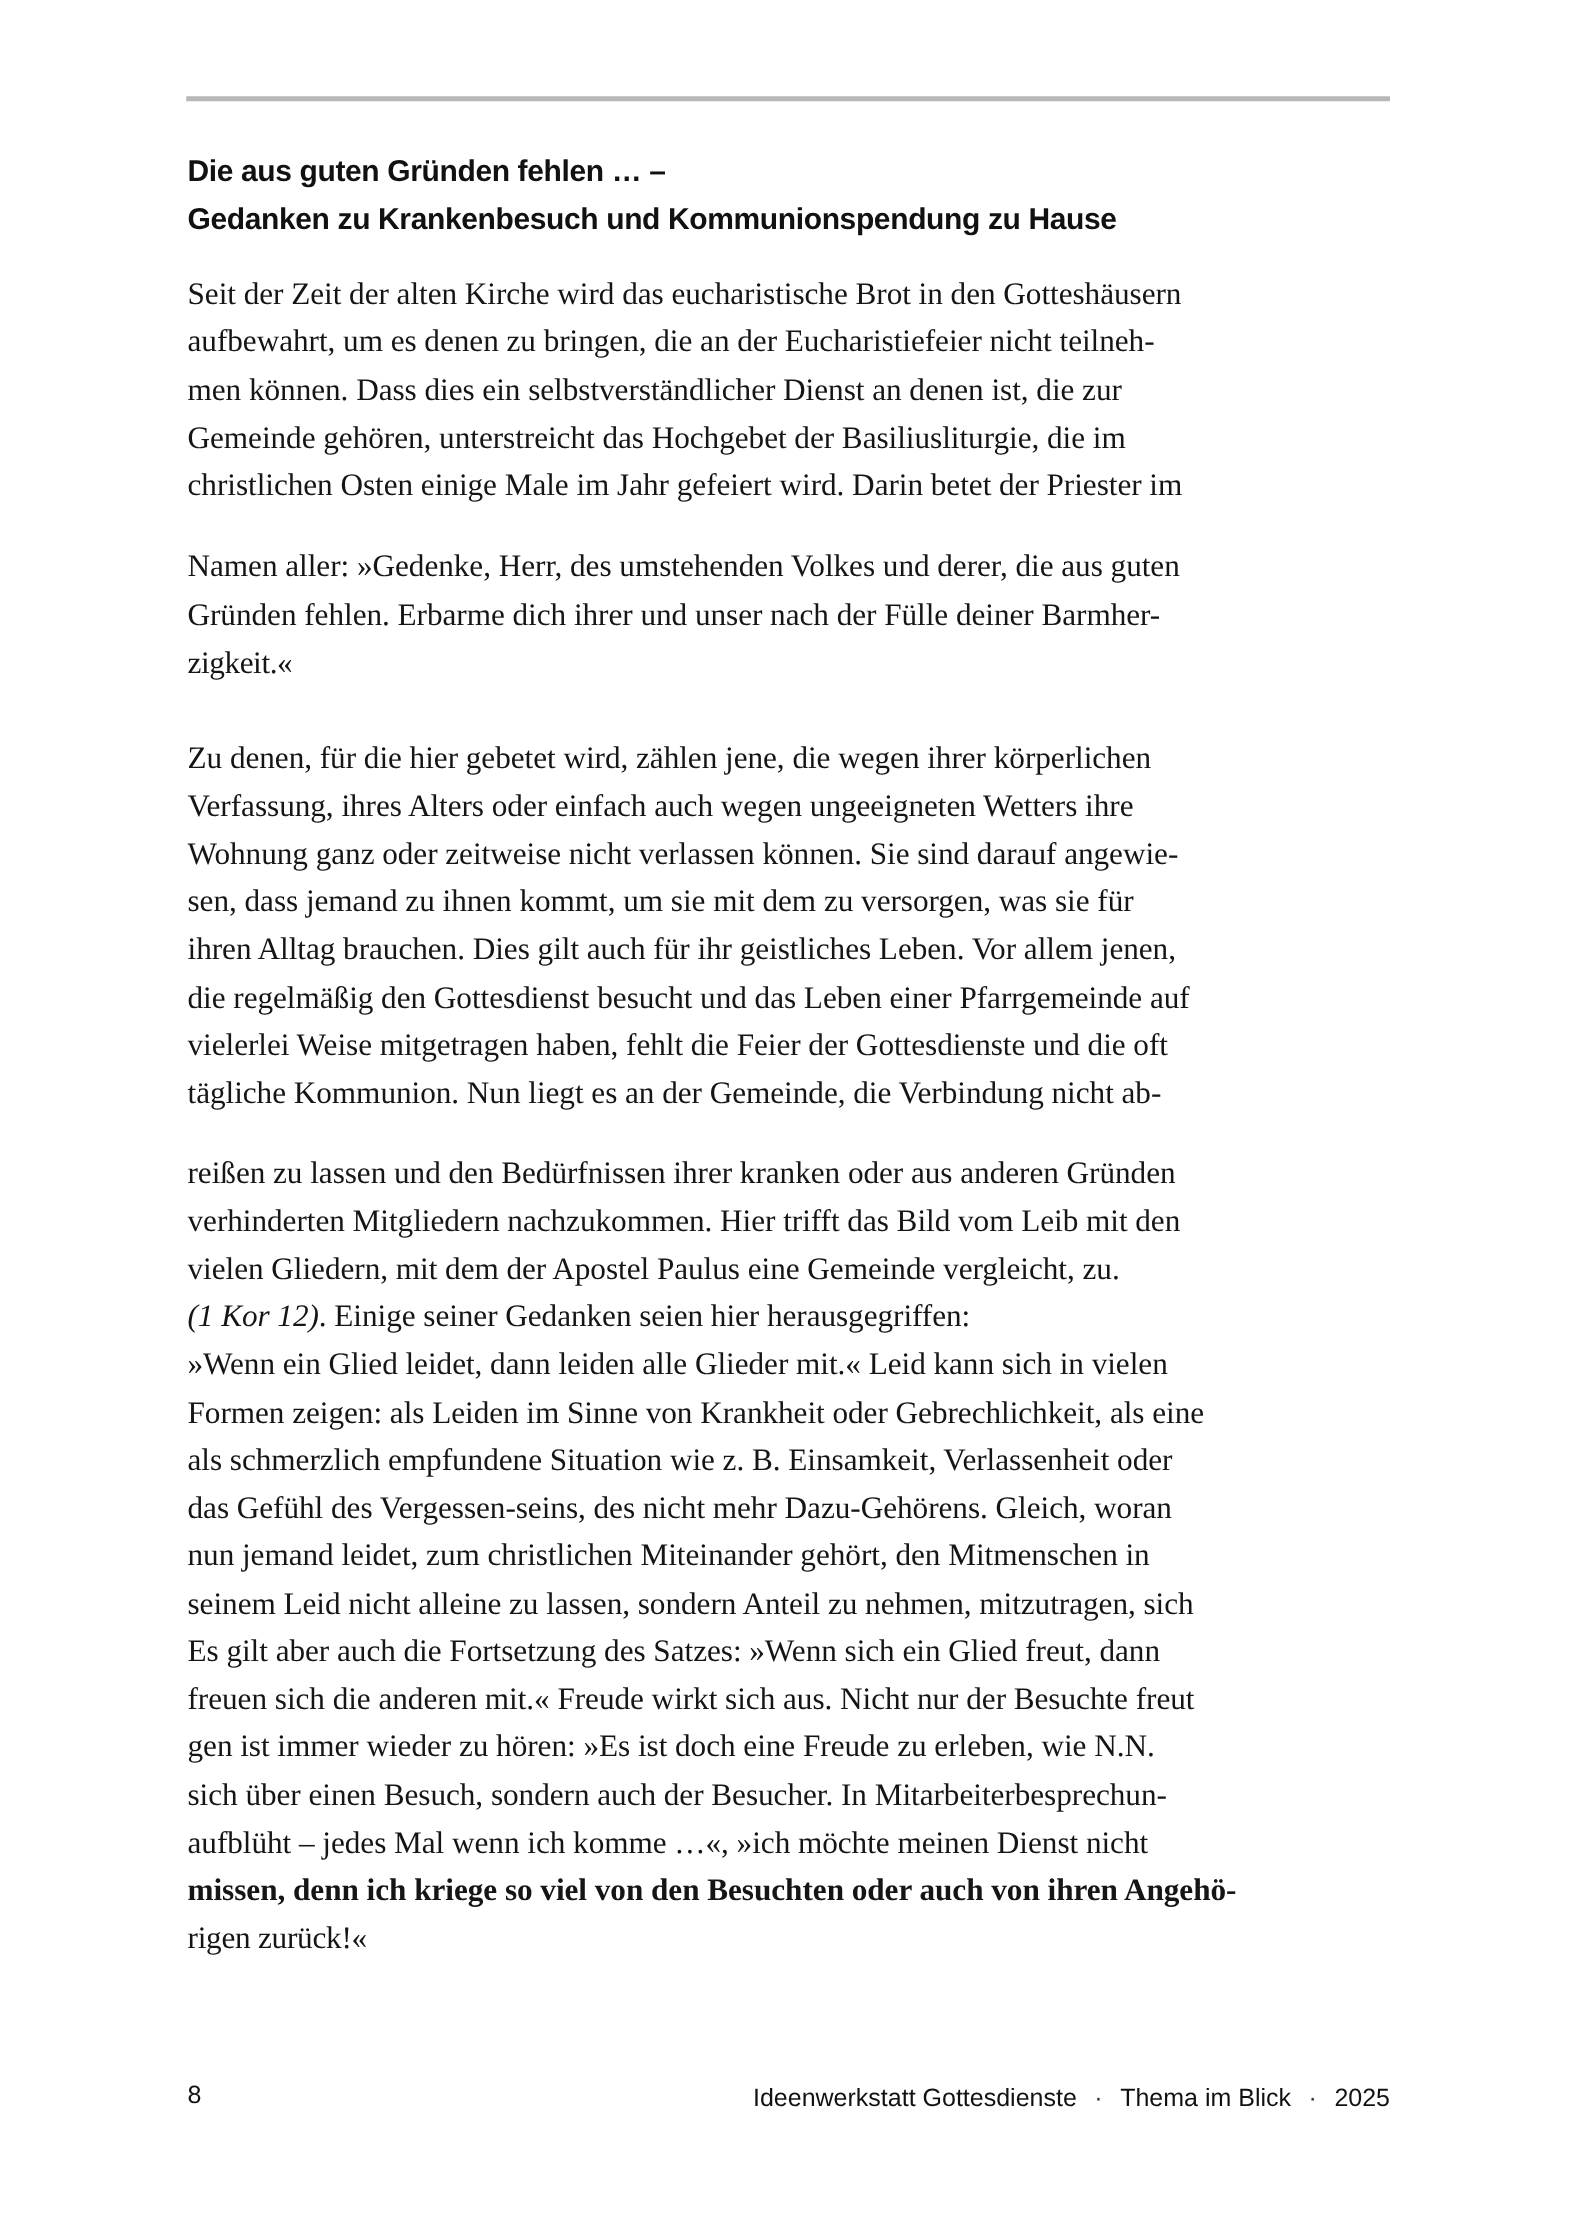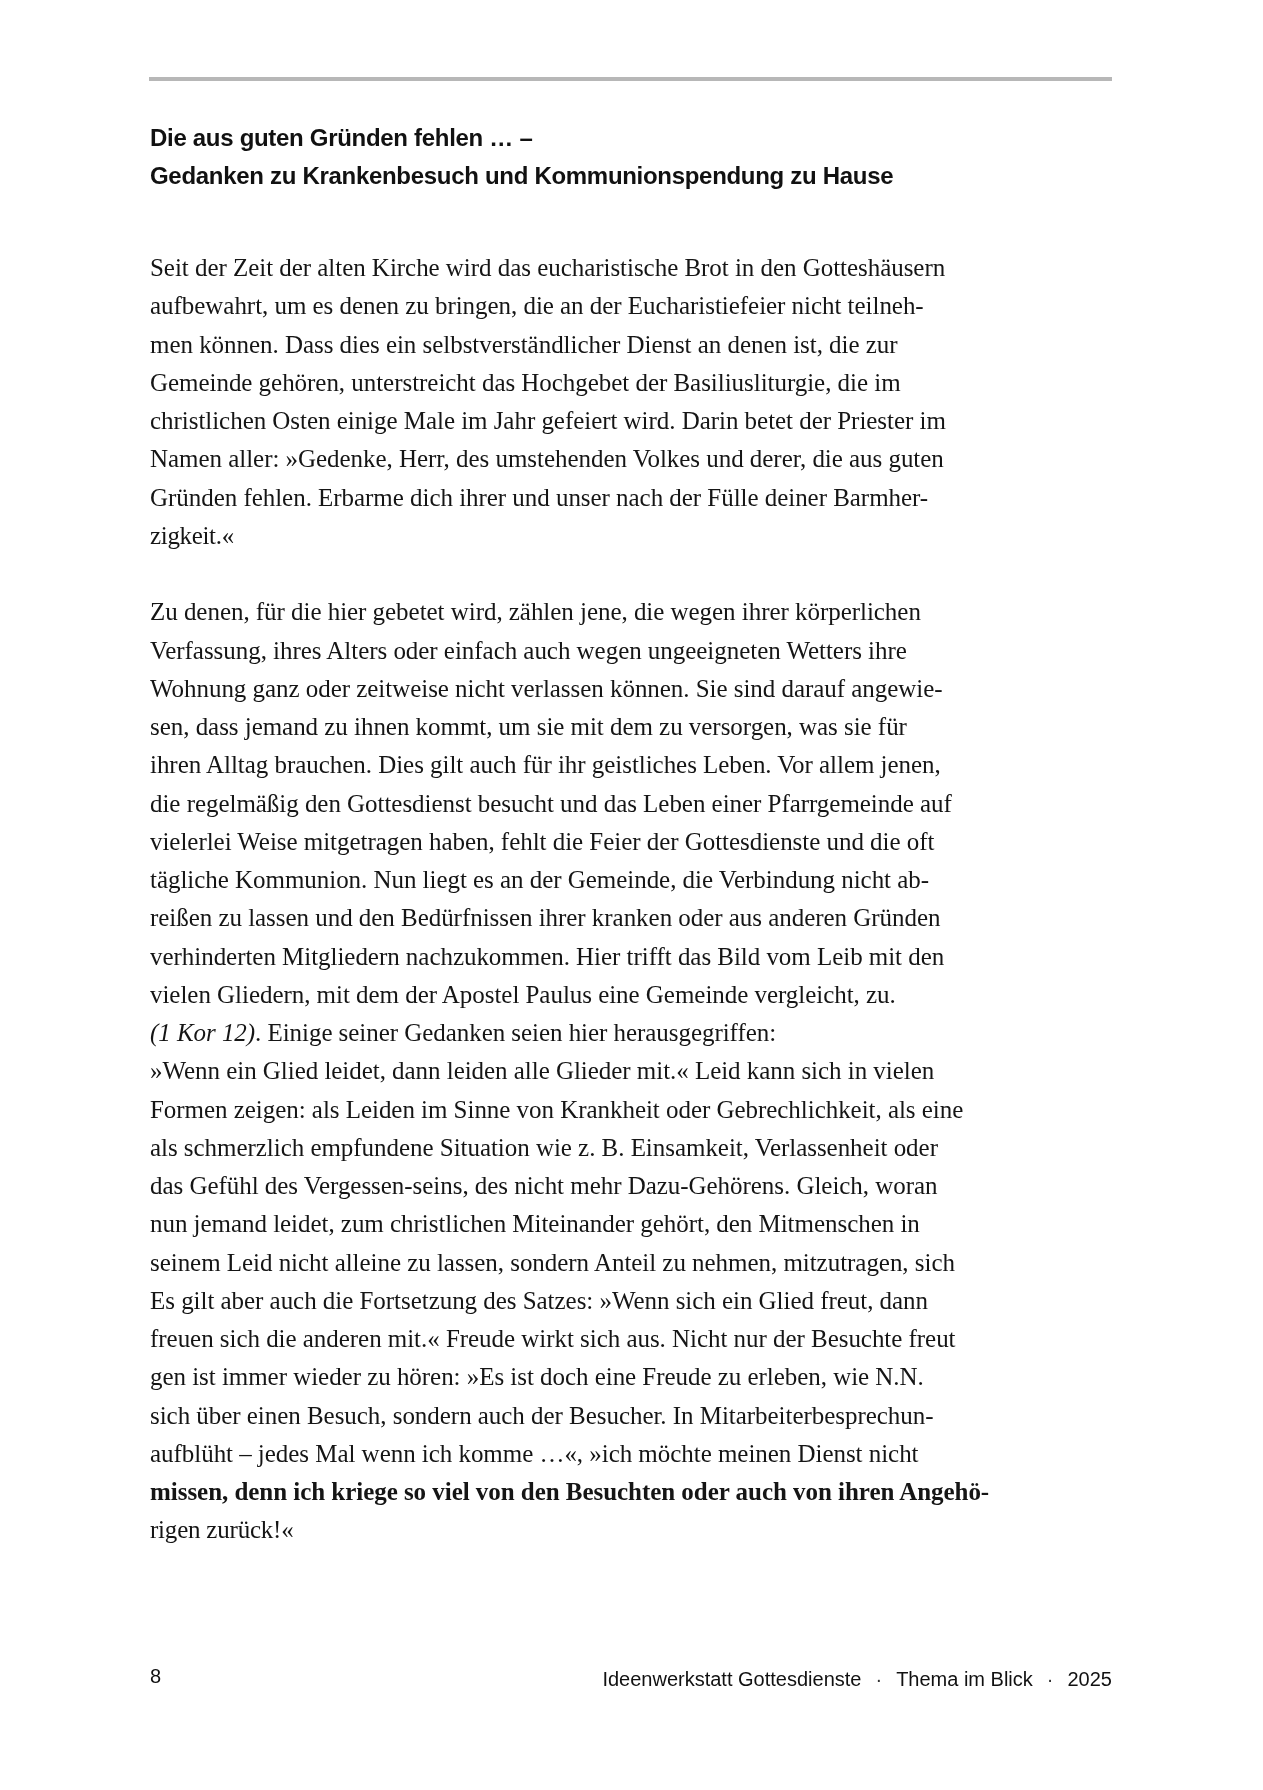--- a/index.html
+++ b/index.html
@@ -28,40 +28,40 @@
 <div class="page">
   <div class="rule"></div>
 
   <div class="heading">
     <div>Die aus guten Gründen fehlen … –</div>
     <div>Gedanken zu Krankenbesuch und Kommunionspendung zu Hause</div>
   </div>
 
   <div class="body">
     <div>
-      <div class="line" style="letter-spacing: -0.04px; margin-top: 32px;">Seit der Zeit der alten Kirche wird das eucharistische Brot in den Gotteshäusern</div>
+      <div class="line" style="letter-spacing: -0.04px;">Seit der Zeit der alten Kirche wird das eucharistische Brot in den Gotteshäusern</div>
       <div class="line" style="letter-spacing: -0.04px;">aufbewahrt, um es denen zu bringen, die an der Eucharistiefeier nicht teilneh-</div>
       <div class="line" style="letter-spacing: -0.04px;">men können. Dass dies ein selbstverständlicher Dienst an denen ist, die zur</div>
       <div class="line" style="letter-spacing: -0.04px;">Gemeinde gehören, unterstreicht das Hochgebet der Basiliusliturgie, die im</div>
       <div class="line" style="letter-spacing: -0.04px;">christlichen Osten einige Male im Jahr gefeiert wird. Darin betet der Priester im</div>
-      <div class="line" style="letter-spacing: -0.04px;">Namen aller: »Gedenke, Herr, des umstehenden Volkes und derer, die aus guten</div>
+      <div class="line" style="letter-spacing: -0.04px; margin-top: 27px;">Namen aller: »Gedenke, Herr, des umstehenden Volkes und derer, die aus guten</div>
       <div class="line" style="letter-spacing: -0.04px;">Gründen fehlen. Erbarme dich ihrer und unser nach der Fülle deiner Barmher-</div>
       <div class="line" style="letter-spacing: -0.33px;">zigkeit.«</div>
     </div>
     <div class="blank"></div>
     <div>
       <div class="line" style="letter-spacing: -0.04px;">Zu denen, für die hier gebetet wird, zählen jene, die wegen ihrer körperlichen</div>
       <div class="line" style="letter-spacing: -0.04px;">Verfassung, ihres Alters oder einfach auch wegen ungeeigneten Wetters ihre</div>
       <div class="line" style="letter-spacing: -0.04px;">Wohnung ganz oder zeitweise nicht verlassen können. Sie sind darauf angewie-</div>
       <div class="line" style="letter-spacing: -0.04px;">sen, dass jemand zu ihnen kommt, um sie mit dem zu versorgen, was sie für</div>
       <div class="line" style="letter-spacing: -0.04px;">ihren Alltag brauchen. Dies gilt auch für ihr geistliches Leben. Vor allem jenen,</div>
       <div class="line" style="letter-spacing: -0.04px;">die regelmäßig den Gottesdienst besucht und das Leben einer Pfarrgemeinde auf</div>
       <div class="line" style="letter-spacing: -0.04px;">vielerlei Weise mitgetragen haben, fehlt die Feier der Gottesdienste und die oft</div>
       <div class="line" style="letter-spacing: -0.04px;">tägliche Kommunion. Nun liegt es an der Gemeinde, die Verbindung nicht ab-</div>
-      <div class="line" style="letter-spacing: -0.04px;">reißen zu lassen und den Bedürfnissen ihrer kranken oder aus anderen Gründen</div>
+      <div class="line" style="letter-spacing: -0.04px; margin-top: 26px;">reißen zu lassen und den Bedürfnissen ihrer kranken oder aus anderen Gründen</div>
       <div class="line" style="letter-spacing: -0.04px;">verhinderten Mitgliedern nachzukommen. Hier trifft das Bild vom Leib mit den</div>
       <div class="line" style="letter-spacing: -0.04px;">vielen Gliedern, mit dem der Apostel Paulus eine Gemeinde vergleicht, zu.</div>
       <div class="line" style="letter-spacing: -0.05px;"><em>(1 Kor 12)</em><span>. Einige seiner Gedanken seien hier herausgegriffen:</span></div>
     </div>
     <div>
       <div class="line" style="letter-spacing: -0.04px;">»Wenn ein Glied leidet, dann leiden alle Glieder mit.« Leid kann sich in vielen</div>
       <div class="line" style="letter-spacing: -0.04px;">Formen zeigen: als Leiden im Sinne von Krankheit oder Gebrechlichkeit, als eine</div>
       <div class="line" style="letter-spacing: -0.04px;">als schmerzlich empfundene Situation wie z. B. Einsamkeit, Verlassenheit oder</div>
       <div class="line" style="letter-spacing: -0.04px;">das Gefühl des Vergessen-seins, des nicht mehr Dazu-Gehörens. Gleich, woran</div>
       <div class="line" style="letter-spacing: -0.04px;">nun jemand leidet, zum christlichen Miteinander gehört, den Mitmenschen in</div>

